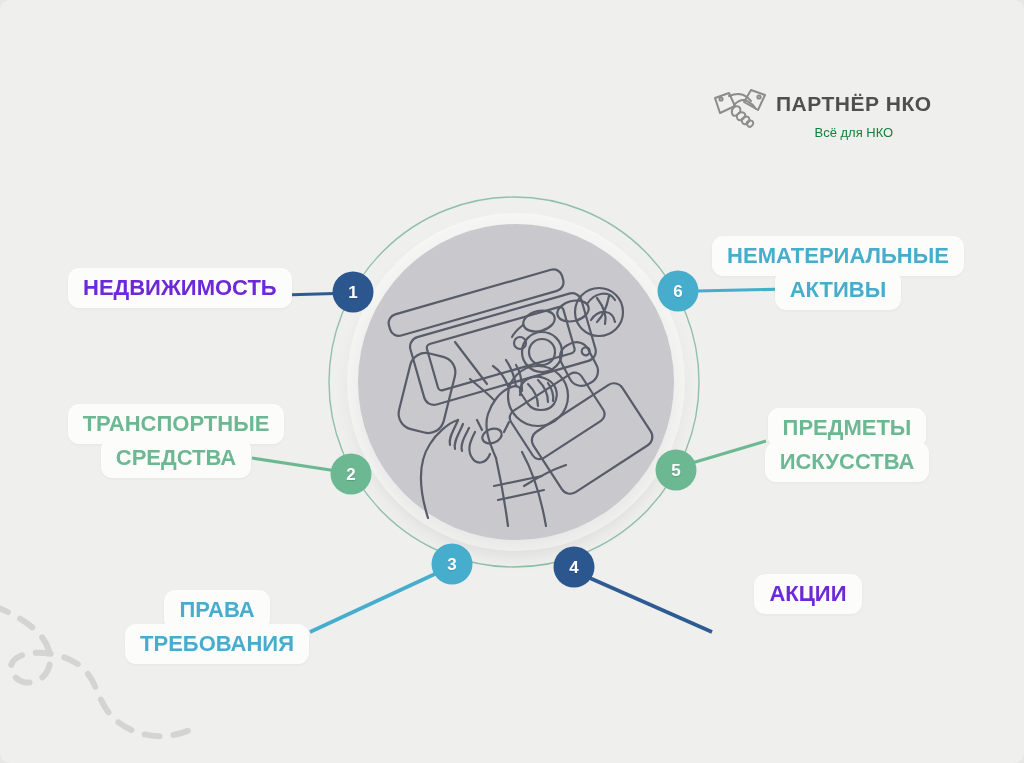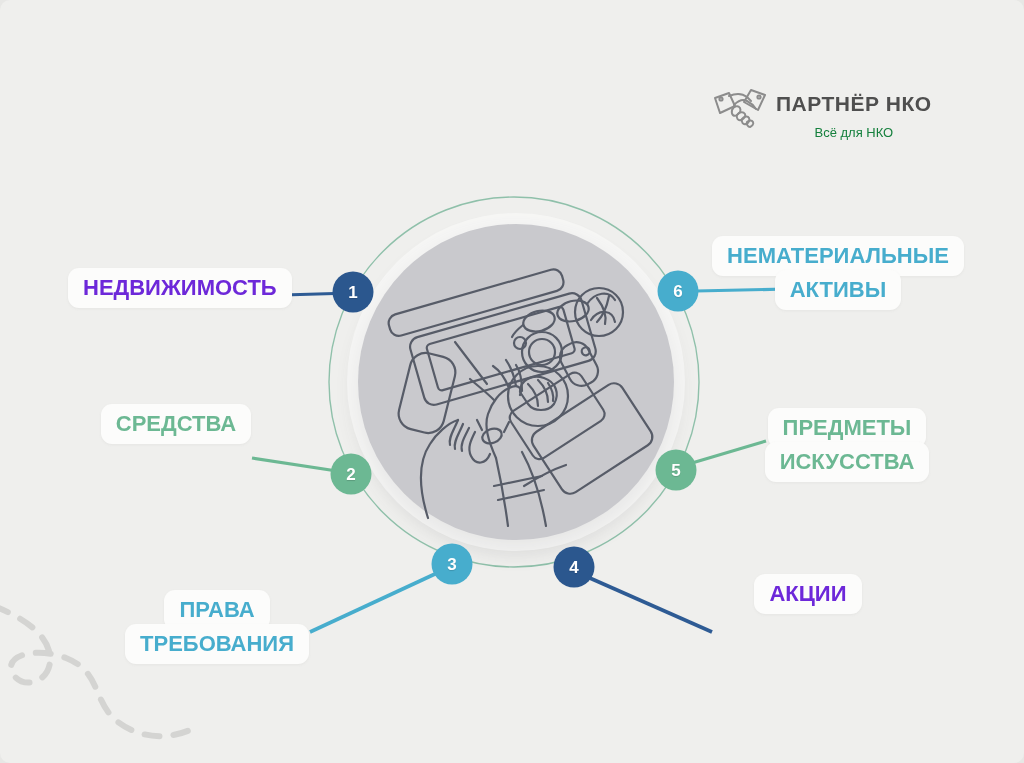--- a/index.html
+++ b/index.html
@@ -190,20 +190,21 @@
       <span>5</span>
     </div>
   <div class="dot cyan d6">
       <span>6</span>
     </div>
 
   <div class="label navy l1">
     <span class="pill">НЕДВИЖИМОСТЬ</span>
   </div>
   <div class="label green l2">
+    <span class="pill">ТРАНСПОРТНЫЕ</span>
     <span class="pill">СРЕДСТВА</span>
   </div>
   <div class="label cyan l3">
     <span class="pill">ПРАВА</span>
     <span class="pill">ТРЕБОВАНИЯ</span>
   </div>
   <div class="label navy l4">
     <span class="pill">АКЦИИ</span>
   </div>
   <div class="label green l5">

